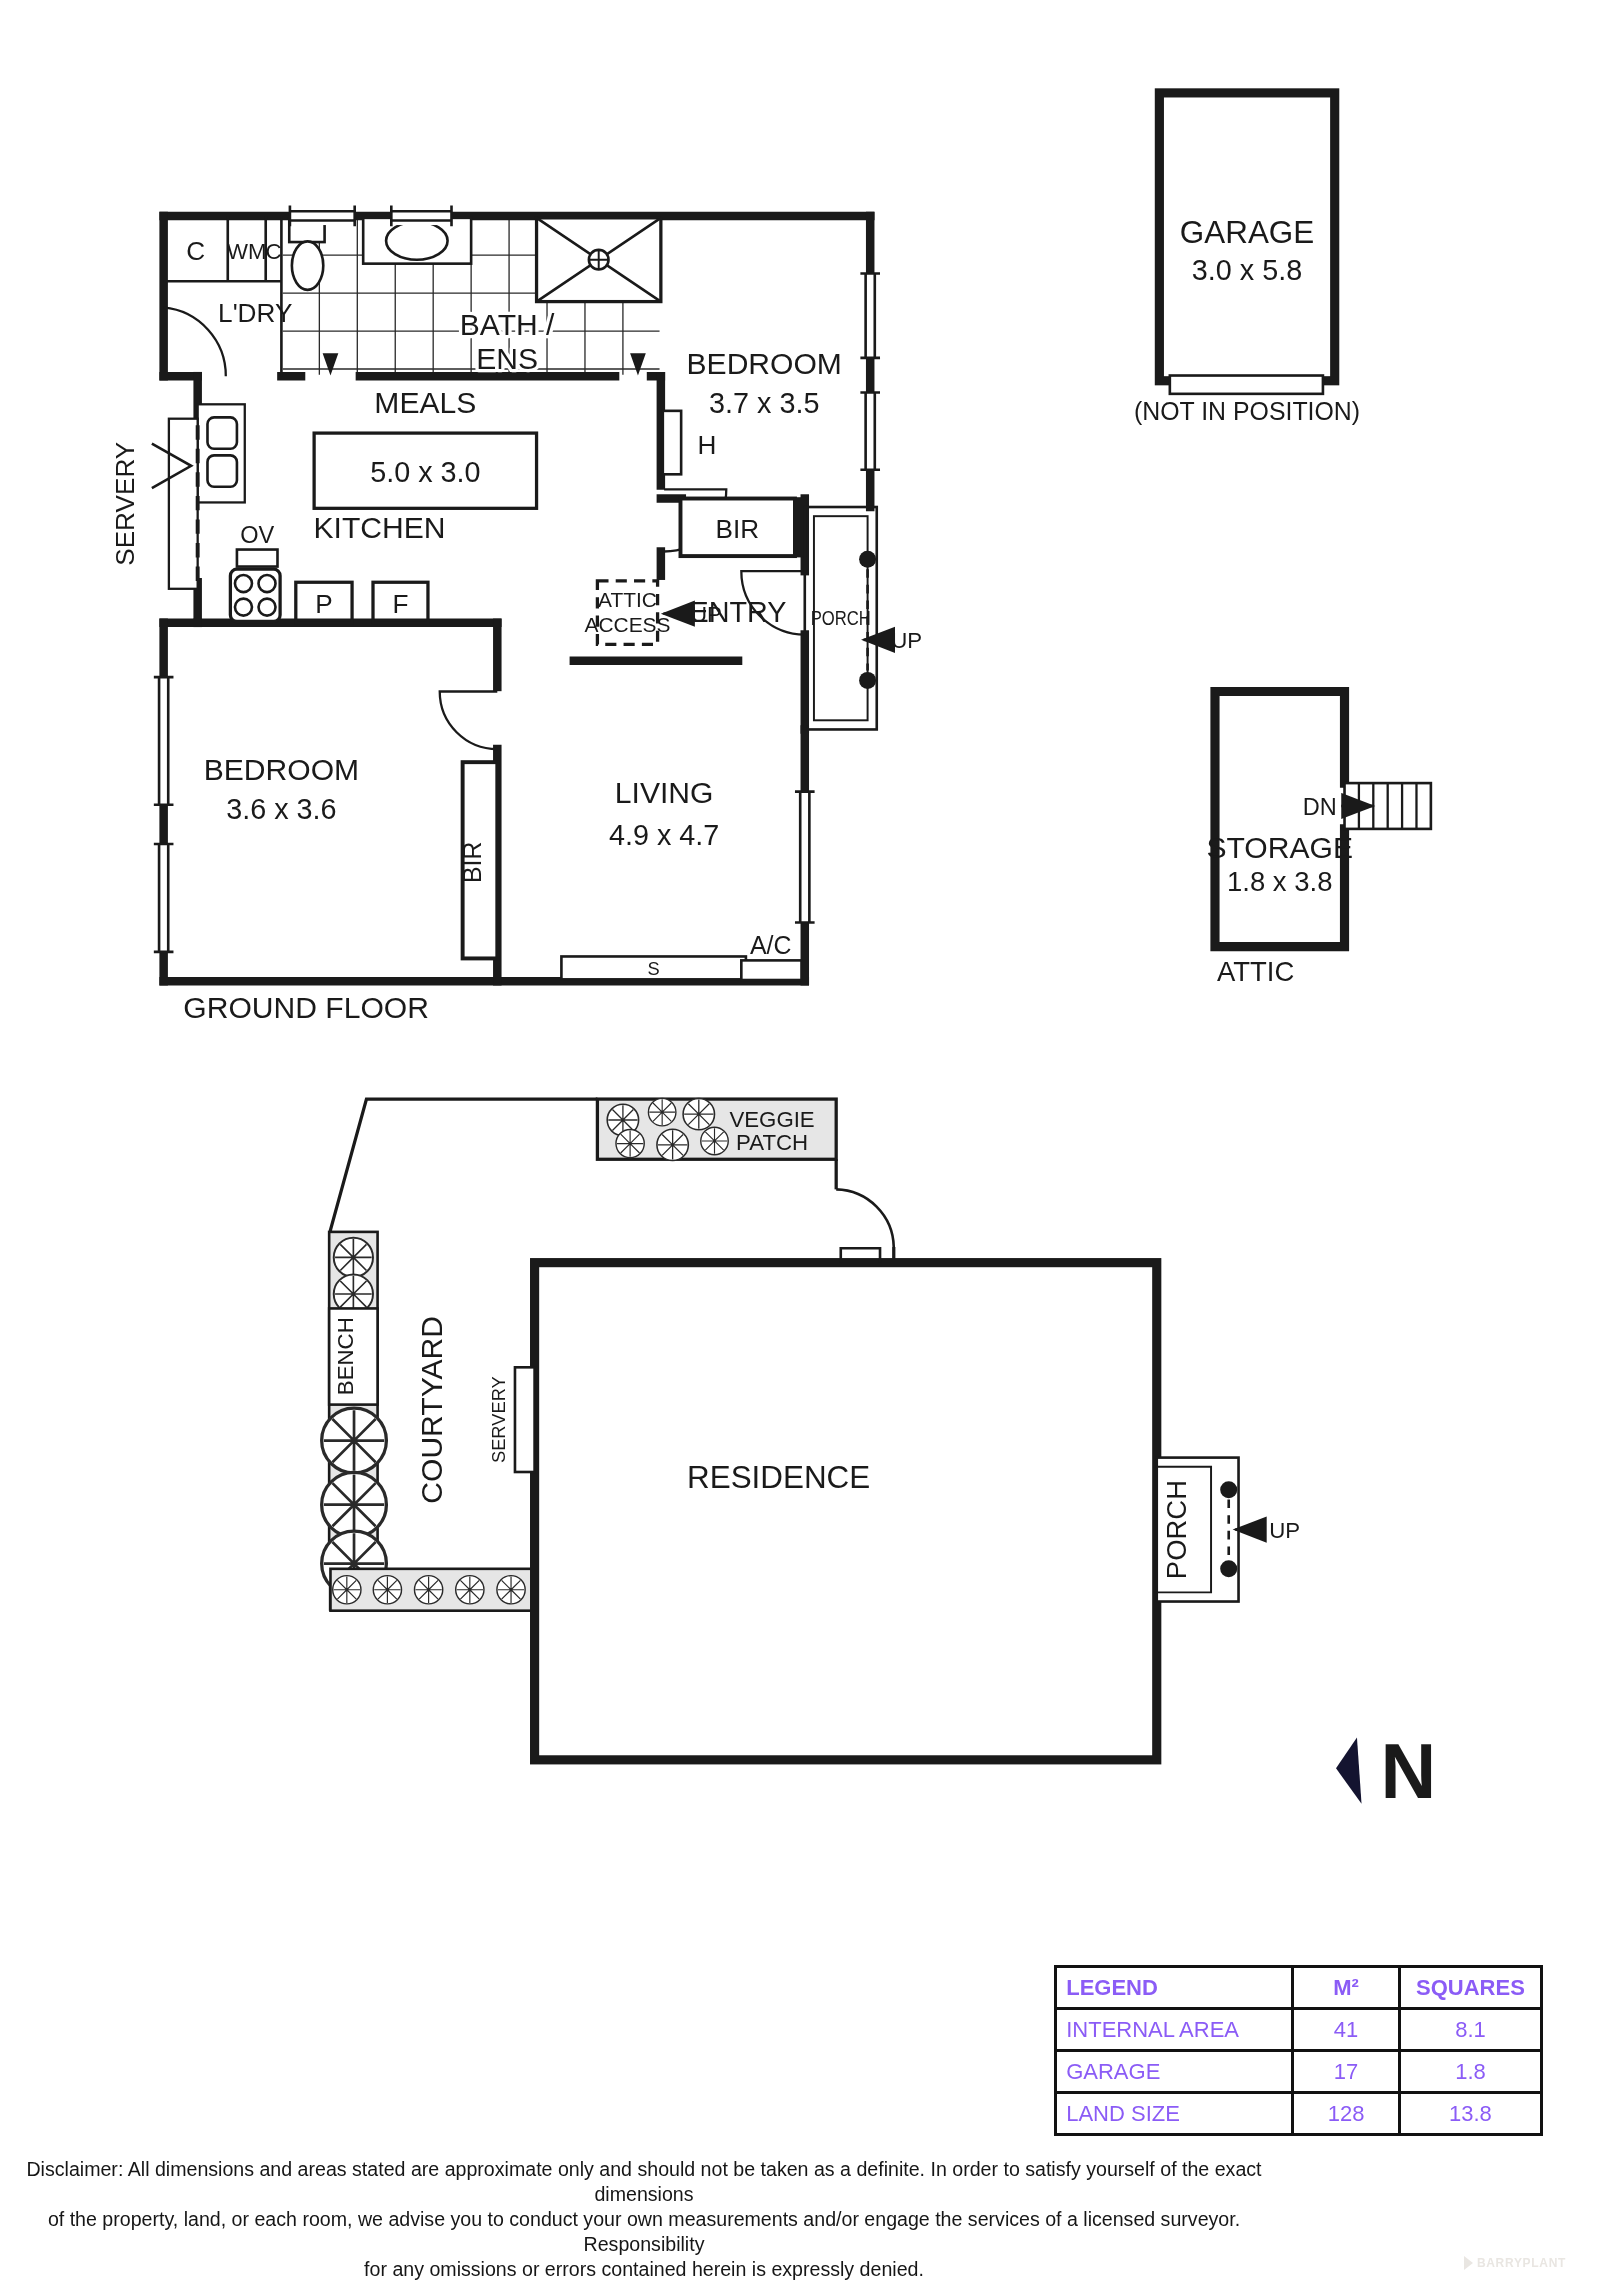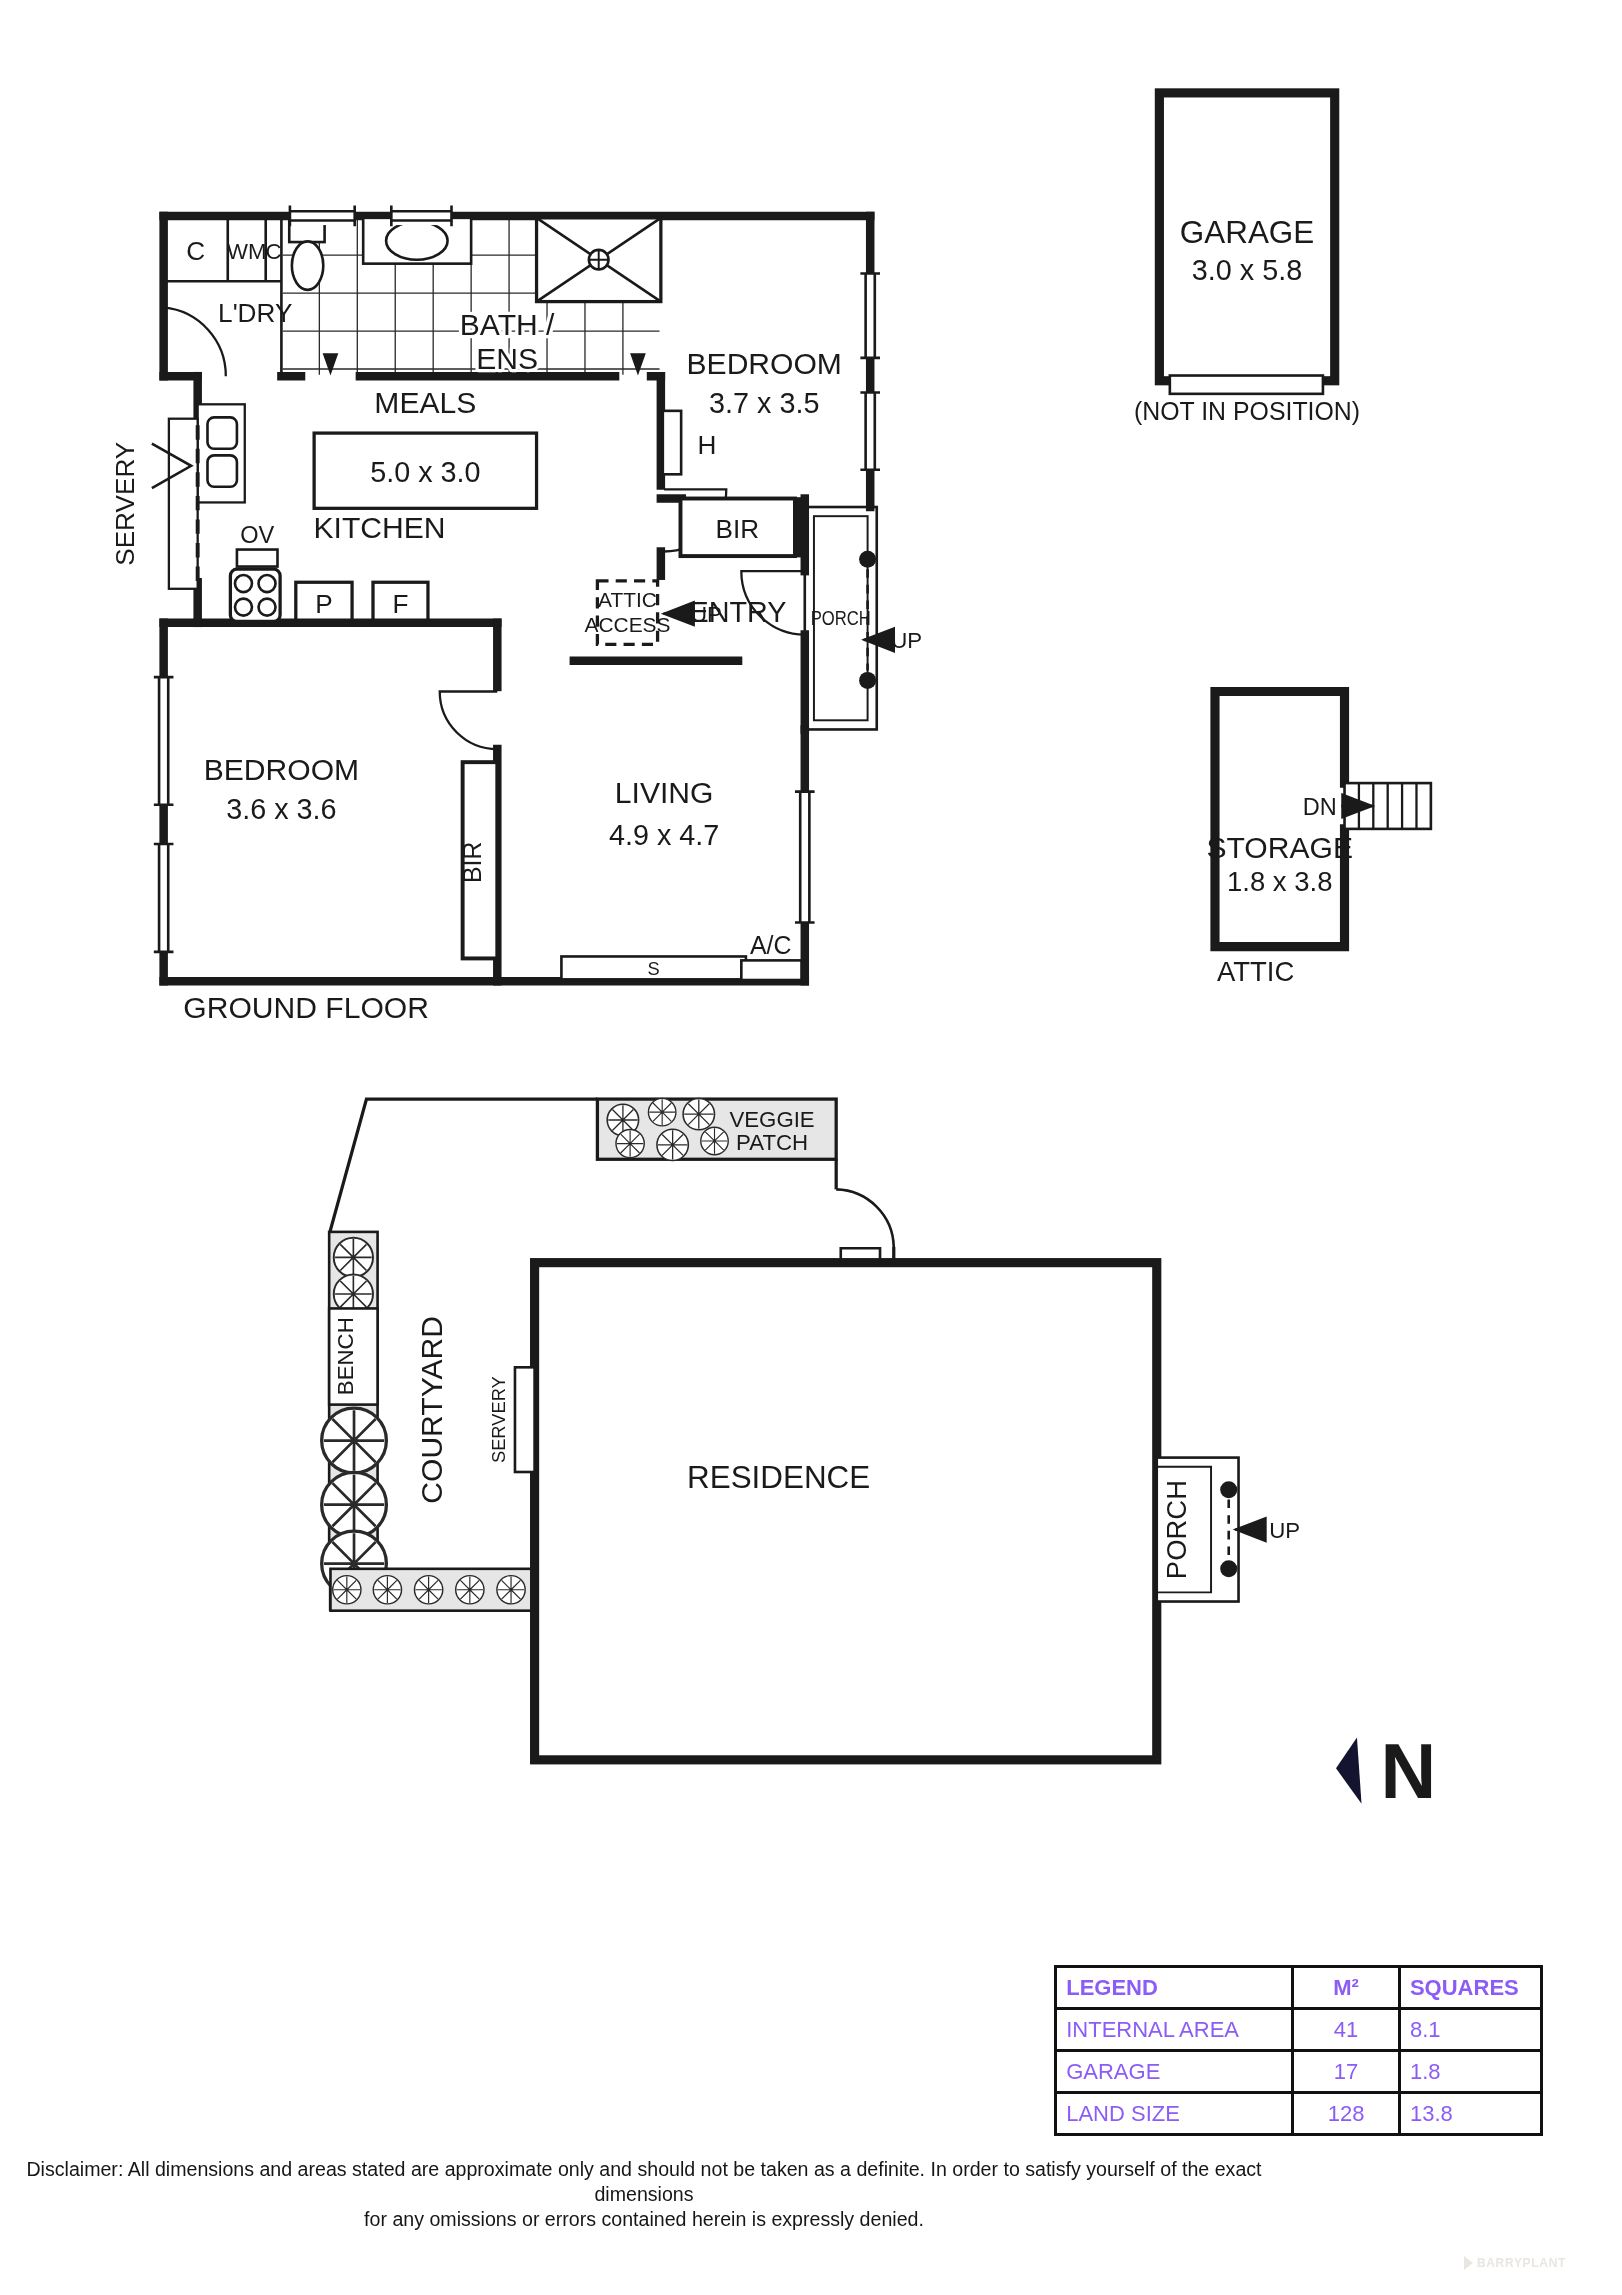--- a/index.html
+++ b/index.html
@@ -6,21 +6,21 @@
   #page{position:relative;width:1622px;height:2295px;background:#ffffff;overflow:hidden;
         font-family:"Liberation Sans", sans-serif;}
   svg text{font-family:"Liberation Sans", sans-serif;fill:#1a1a1a;}
   .halo{paint-order:stroke;stroke:#ffffff;stroke-width:10px;stroke-linejoin:round;}
   
   #legend{position:absolute;left:1054px;top:1965px;border-collapse:collapse;}
   #legend td{border:3.3px solid #111;height:39px;font-size:22px;color:#8b5cf6;
              padding:0 9.2px;background:#fff;}
   #legend .lab{width:216px;text-align:left;}
   #legend .m2{width:85px;text-align:center;}
-  #legend .sq{width:121px;text-align:left;}
+  #legend .sq{width:121px;text-align:center;}
   #legend tr.hdr td{font-weight:bold;}
   
   #disclaimer{position:absolute;left:0;top:2157px;width:1288px;text-align:center;
               color:#161616;font-size:19.6px;line-height:25px;}
   
   #watermark{position:absolute;left:1464px;top:2256px;display:flex;align-items:center;
              color:#e9e6e2;font-size:12px;font-weight:bold;letter-spacing:0.7px;}
   #watermark .wm-logo{width:0;height:0;border-top:7.2px solid transparent;
              border-bottom:7.2px solid transparent;border-left:9.2px solid #e9e6e2;margin-right:3.9px;}
 </style>
@@ -319,20 +319,21 @@
       <td class="lab">LAND SIZE</td>
       <td class="m2">128</td>
       <td class="sq">13.8</td>
     </tr>
   </tbody>
     </table>
 
   
   <div id="disclaimer">
     <div>Disclaimer: All dimensions and areas stated are approximate only and should not be taken as a definite. In order to satisfy yourself of the exact dimensions</div>
+    <div>of the property, land, or each room, we advise you to conduct your own measurements and/or engage the services of a licensed surveyor. Responsibility</div>
     <div>for any omissions or errors contained herein is expressly denied.</div>
   </div>
 
   
   <div id="watermark">
     <span class="wm-logo"></span>
     <span>BARRYPLANT</span>
   </div>
 
 </div>

